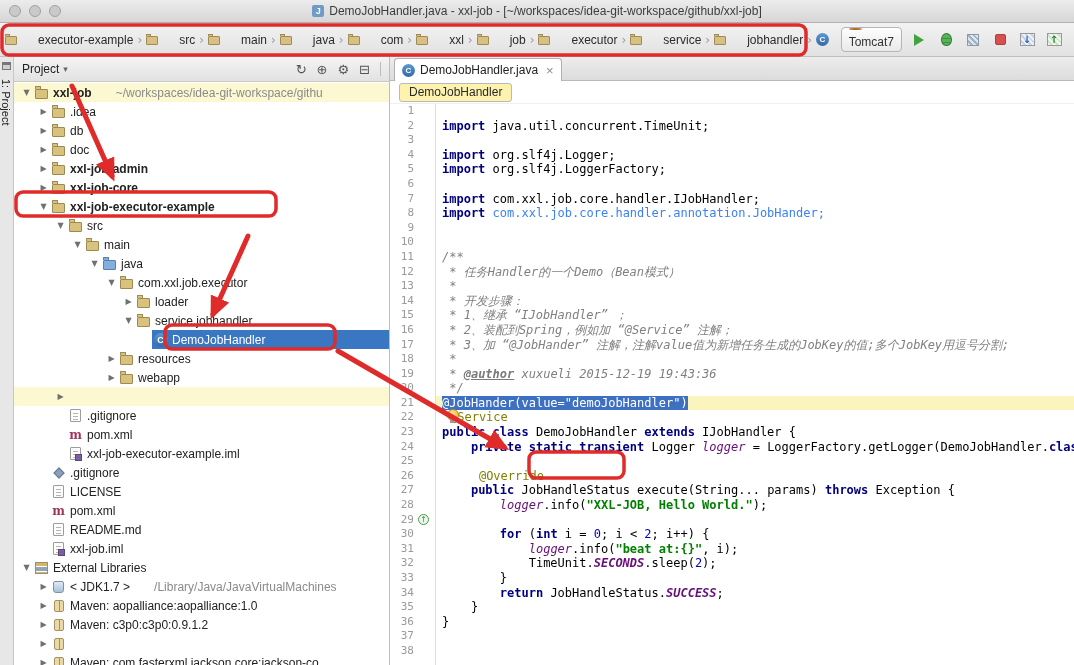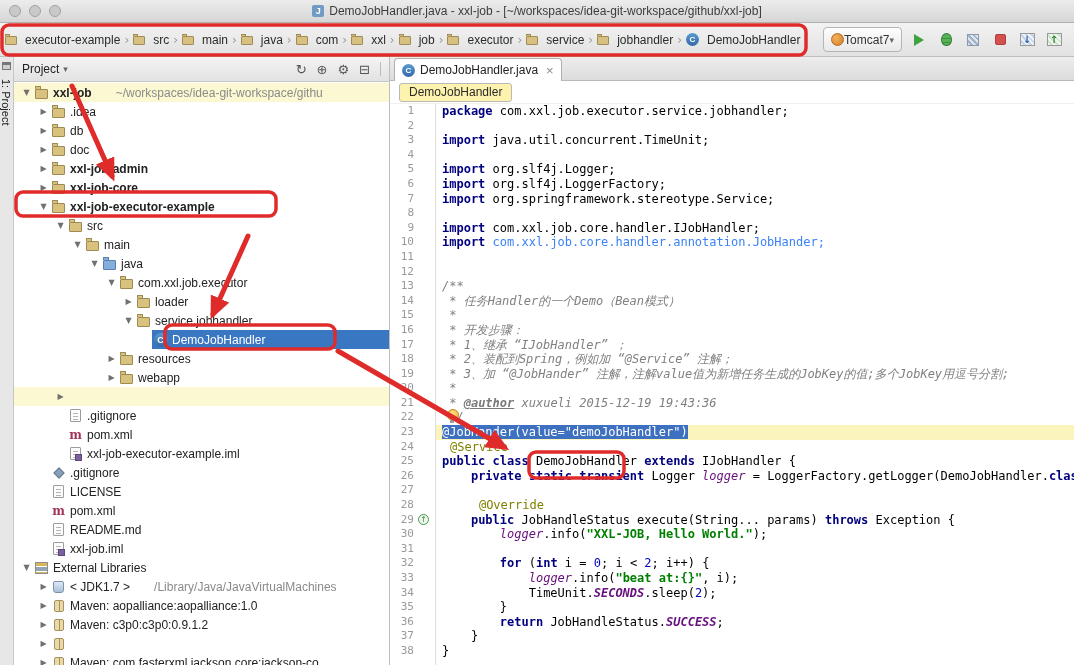--- a/index.html
+++ b/index.html
@@ -10,27 +10,27 @@
   .titlebar{height:22px;background:linear-gradient(#ececec,#d6d6d6);border-bottom:1px solid #b0b0b0;position:relative;display:flex;align-items:center;}
   .traffic{display:flex;gap:8px;margin-left:9px;z-index:2;}
   .tl{width:12px;height:12px;border-radius:50%;background:#c9c9c9;border:1px solid #a2a2a2;box-sizing:border-box;}
   .title-wrap{position:absolute;left:0;right:0;display:flex;justify-content:center;align-items:center;gap:5px;pointer-events:none;}
   .title-ic{width:12px;height:12px;background:#6f9bc4;border-radius:2px;color:#fff;font-size:9px;font-weight:bold;display:flex;align-items:center;justify-content:center;}
   .title{color:#3c3c3c;font-size:12px;white-space:nowrap;}
 
   
   .navbar{height:34px;background:linear-gradient(#f2f2f2,#e2e2e2);border-bottom:1px solid #bfbfbf;display:flex;align-items:center;padding:0 10px 0 2px;box-sizing:border-box;}
   .crumbs{display:flex;align-items:center;overflow:hidden;white-space:nowrap;flex:0 1 auto;}
-  .crumb{display:inline-flex;align-items:center;gap:8px;padding:2px 3px;color:#2b2b2b;}
+  .crumb{display:inline-flex;align-items:center;gap:21px;padding:2px 3px;color:#2b2b2b;}
   .mini-folder{width:12px;height:9px;background:#d8c083;border:1px solid #a08b52;border-radius:1px;position:relative;margin-top:2px;flex:none;box-sizing:border-box;}
   .mini-folder::before{content:"";position:absolute;top:-3px;left:-1px;width:5px;height:2px;background:#d8c083;border:1px solid #a08b52;border-bottom:none;box-sizing:border-box;}
   .mini-class{width:13px;height:13px;border-radius:50%;background:linear-gradient(#5a9ad0,#3468a8);color:#fff;font-size:8px;font-weight:bold;display:flex;align-items:center;justify-content:center;flex:none;}
   .sep{color:#9a9a9a;margin:0 1px;font-size:12px;font-family:"DejaVu Sans",sans-serif;}
   .tb-right{margin-left:auto;display:flex;align-items:center;gap:7px;flex:none;}
-  .runconfig{display:flex;align-items:center;height:23px;padding:0 7px;border:1px solid #b5b5b5;border-radius:4px;background:linear-gradient(#fefefe,#e9e9e9);color:#333;}
+  .runconfig{display:flex;align-items:flex-start;gap:5px;height:23px;padding:0 7px;border:1px solid #b5b5b5;border-radius:4px;background:linear-gradient(#fefefe,#e9e9e9);color:#333;flex-direction:column;}
   .tomcat{width:13px;height:13px;border-radius:50%;background:radial-gradient(circle at 35% 35%,#f2b05a,#d77f28);border:1px solid #b06a22;box-sizing:border-box;}
   .dd{font-size:9px;color:#666;font-family:"DejaVu Sans",sans-serif;}
   .icon-btn{width:20px;height:20px;display:flex;align-items:center;justify-content:center;}
   .run-tri{width:0;height:0;border-left:10px solid #41a33f;border-top:6px solid transparent;border-bottom:6px solid transparent;}
   .bug{width:11px;height:13px;border-radius:50% 50% 46% 46%;border:1px solid #337a33;background:linear-gradient(#57b357 0 4px,#3f8f3f 4px 5px,#57b357 5px 8px,#3f8f3f 8px 9px,#57b357 9px);box-sizing:border-box;}
   .cov{width:12px;height:12px;border:1px solid #8899aa;background:repeating-linear-gradient(45deg,#dfe5ec 0 2px,#9fb3c8 2px 4px);box-sizing:border-box;}
   .stop{width:11px;height:11px;background:#d6514d;border-radius:2px;border:1px solid #b03f3c;box-sizing:border-box;}
   .vcs{width:15px;height:13px;border:1px solid #999;font-size:10px;font-weight:bold;display:flex;align-items:center;justify-content:center;line-height:1;box-sizing:border-box;font-family:"DejaVu Sans",sans-serif;}
   .vcs-d{color:#2b5fa8;background:repeating-linear-gradient(45deg,#eef2f8 0 2px,#c6d4ea 2px 4px);}
   .vcs-u{color:#2e7d32;background:repeating-linear-gradient(45deg,#eef6ee 0 2px,#cde4cd 2px 4px);}
@@ -700,27 +700,25 @@
               <span class="gnum">37</span>
               <span class="gicn"></span>
             </div>
             <div class="gline">
               <span class="gnum">38</span>
               <span class="gicn"></span>
             </div>
           </div>
         <div class="codecol">
           <span class="bulb"></span>
-        <div class="cline"><span class="tk-kw">package</span><span class="tk-pl"> com.xxl.job.executor.service.jobhandler;</span></div>
             <div class="cline"></div>
             <div class="cline"><span class="tk-kw">import</span><span class="tk-pl"> java.util.concurrent.TimeUnit;</span></div>
             <div class="cline"></div>
             <div class="cline"><span class="tk-kw">import</span><span class="tk-pl"> org.slf4j.Logger;</span></div>
             <div class="cline"><span class="tk-kw">import</span><span class="tk-pl"> org.slf4j.LoggerFactory;</span></div>
-            <div class="cline"><span class="tk-kw">import</span><span class="tk-pl"> org.springframework.stereotype.Service;</span></div>
             <div class="cline"></div>
             <div class="cline"><span class="tk-kw">import</span><span class="tk-pl"> com.xxl.job.core.handler.IJobHandler;</span></div>
             <div class="cline"><span class="tk-kw">import</span><span class="tk-gray"> com.xxl.job.core.handler.annotation.JobHander;</span></div>
             <div class="cline"></div>
             <div class="cline"></div>
             <div class="cline"><span class="tk-doc">/**</span></div>
             <div class="cline"><span class="tk-doc"> * 任务Handler的一个Demo（Bean模式）</span></div>
             <div class="cline"><span class="tk-doc"> *</span></div>
             <div class="cline"><span class="tk-doc"> * 开发步骤：</span></div>
             <div class="cline"><span class="tk-doc"> * 1、继承 “IJobHandler” ；</span></div>

